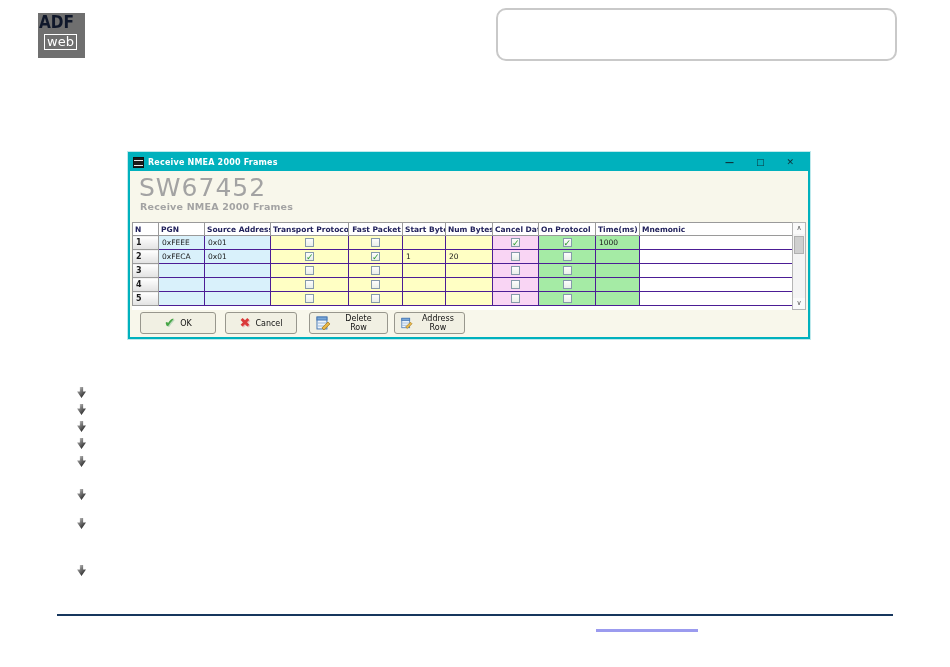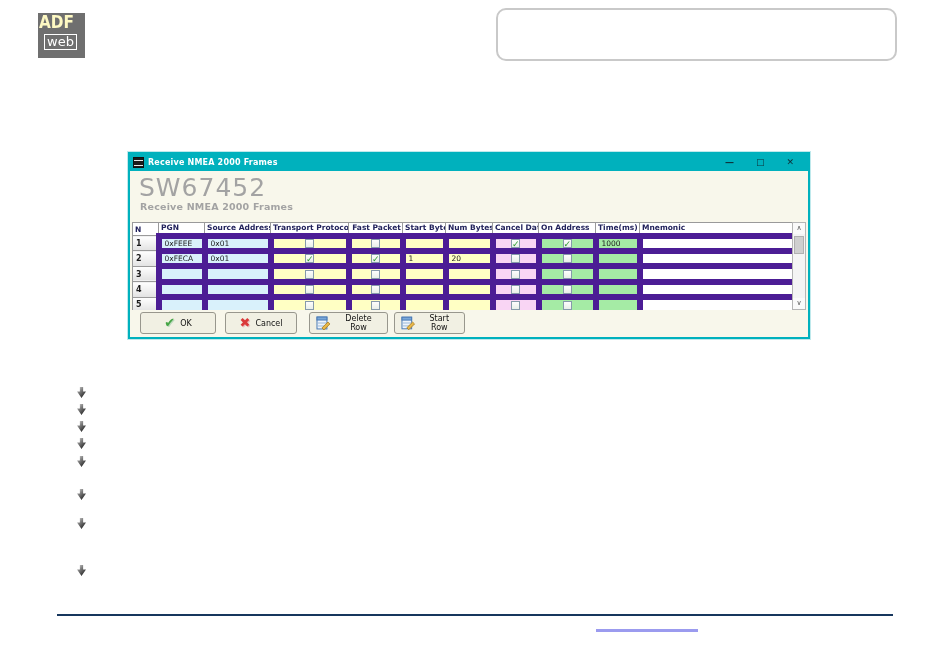--- a/index.html
+++ b/index.html
@@ -1,21 +1,21 @@
 <!DOCTYPE html>
 <html><head>
 <meta charset="utf-8">
 <style>
   html,body{margin:0;padding:0;background:#ffffff;}
   *{box-sizing:border-box;font-family:"DejaVu Sans",sans-serif;}
   .page{position:relative;width:950px;height:667px;background:#ffffff;overflow:hidden;}
 
   
   .logo{position:absolute;left:38px;top:13px;width:47px;height:45px;background:#6f6f6f;}
-  .logo .l1{color:#fef9c3;font-weight:bold;font-size:17px;line-height:17px;letter-spacing:0px;margin:1px 0 0 1px;font-stretch:condensed;}
+  .logo .l1{color:#0f172a;font-weight:bold;font-size:17px;line-height:17px;letter-spacing:0px;margin:1px 0 0 1px;font-stretch:condensed;}
   .logo .l2{color:#fff;font-size:13px;line-height:14px;border:1px solid #fff;margin:0 12px 0 6px;padding:0 2px;display:inline-block;}
 
   
   .infobox{position:absolute;left:496px;top:8px;width:401px;height:53px;border:2px solid #c9c9c9;border-radius:10px;background:#fff;}
 
   
   .dialog{position:absolute;left:128px;top:152px;width:682px;height:187px;background:#f8f7eb;border:2px solid #00b1bd;box-shadow:0 0 0 1px #bfe9ec;}
   .titlebar{position:absolute;left:0;top:0;right:0;height:17px;background:#00b1bd;display:flex;align-items:center;}
   .appicon{width:11px;height:11px;margin:0 4px 0 3px;background:#1b1b1b;background-image:repeating-linear-gradient(#1b1b1b 0 2px,#e8e8e8 2px 3px,#1b1b1b 3px 5px);border:1px solid #111;}
   .titletext{color:#ffffff;font-size:8px;font-weight:bold;letter-spacing:.2px;}
@@ -23,21 +23,21 @@
   .wincontrols span{cursor:default;line-height:9px;}
 
   .dlg-header{position:absolute;left:0;top:17px;right:0;height:50px;}
   .product{color:#a3a3a3;font-size:25px;line-height:26px;margin:4px 0 0 9px;letter-spacing:1px;}
   .subtitle{color:#a3a3a3;font-size:9.5px;font-weight:bold;margin-left:10px;letter-spacing:.2px;}
 
   
   .tablewrap{position:absolute;left:2px;top:68px;width:663px;height:88px;overflow:hidden;background:#fff;}
   table.frames{border-collapse:collapse;table-layout:fixed;width:663px;}
   .frames th{background:#ffffff;color:#22225c;font-size:7.5px;font-weight:bold;text-align:left;padding:0 0 0 2px;height:13px;border:1px solid #9a9a9a;white-space:nowrap;overflow:hidden;}
-  .frames td{font-size:7.5px;color:#1a1a1a;height:14px;padding:0 0 0 3px;border:6px solid #4c1d95;white-space:nowrap;overflow:hidden;text-align:left;vertical-align:middle;}
+  .frames td{font-size:7.5px;color:#1a1a1a;height:14px;padding:0 0 0 3px;border:1px solid #4c1d95;white-space:nowrap;overflow:hidden;text-align:left;vertical-align:middle;}
   .frames .c0{width:26px;}
   .frames .c1{width:46px;}
   .frames .c2{width:66px;}
   .frames .c3{width:78px;}
   .frames .c4{width:54px;text-align:center;}
   .frames .c5{width:43px;}
   .frames .c6{width:47px;}
   .frames .c7{width:46px;}
   .frames .c8{width:57px;}
   .frames .c9{width:44px;}
@@ -109,21 +109,21 @@
         <thead>
             <tr>
               <th class="c0">N</th>
               <th class="c1">PGN</th>
               <th class="c2">Source Address</th>
               <th class="c3">Transport Protocol</th>
               <th class="c4">Fast Packet</th>
               <th class="c5">Start Byte</th>
               <th class="c6">Num Bytes</th>
               <th class="c7">Cancel Data</th>
-              <th class="c8">On Address</th>
+              <th class="c8">On Protocol</th>
               <th class="c9">Time(ms)</th>
               <th class="c10">Mnemonic</th>
             </tr>
           </thead>
         <tbody>
             <tr>
               <td class="c0">1</td>
               <td class="c1">0xFEEE</td>
               <td class="c2">0x01</td>
               <td class="c3"><span class="cb"></span></td>
@@ -217,21 +217,21 @@
         <span>Delete Row</span>
       </button>
       <button class="btn btn-ins">
         <svg class="rowicon" viewBox="0 0 15 14">
           <rect x="1" y="1" width="10" height="12" fill="#eef4fb" stroke="#4a7ab5" stroke-width="1"></rect>
           <rect x="1" y="1" width="10" height="3" fill="#7aa8d8" stroke="#4a7ab5" stroke-width="1"></rect>
           <line x1="1" y1="7" x2="11" y2="7" stroke="#9ab8d8" stroke-width="1"></line>
           <line x1="1" y1="10" x2="11" y2="10" stroke="#9ab8d8" stroke-width="1"></line>
           <path d="M6 12 L12 6 L14 8 L8 14 Z" fill="#e8b84a" stroke="#a87818" stroke-width="0.8"></path>
         </svg>
-        <span>Start Row</span>
+        <span>Address Row</span>
       </button>
     </div>
   </div>
 
   <div class="bullet" style="top:387px"></div>
   <div class="bullet" style="top:404px"></div>
   <div class="bullet" style="top:421px"></div>
   <div class="bullet" style="top:438px"></div>
   <div class="bullet" style="top:456px"></div>
   <div class="bullet" style="top:489px"></div>

